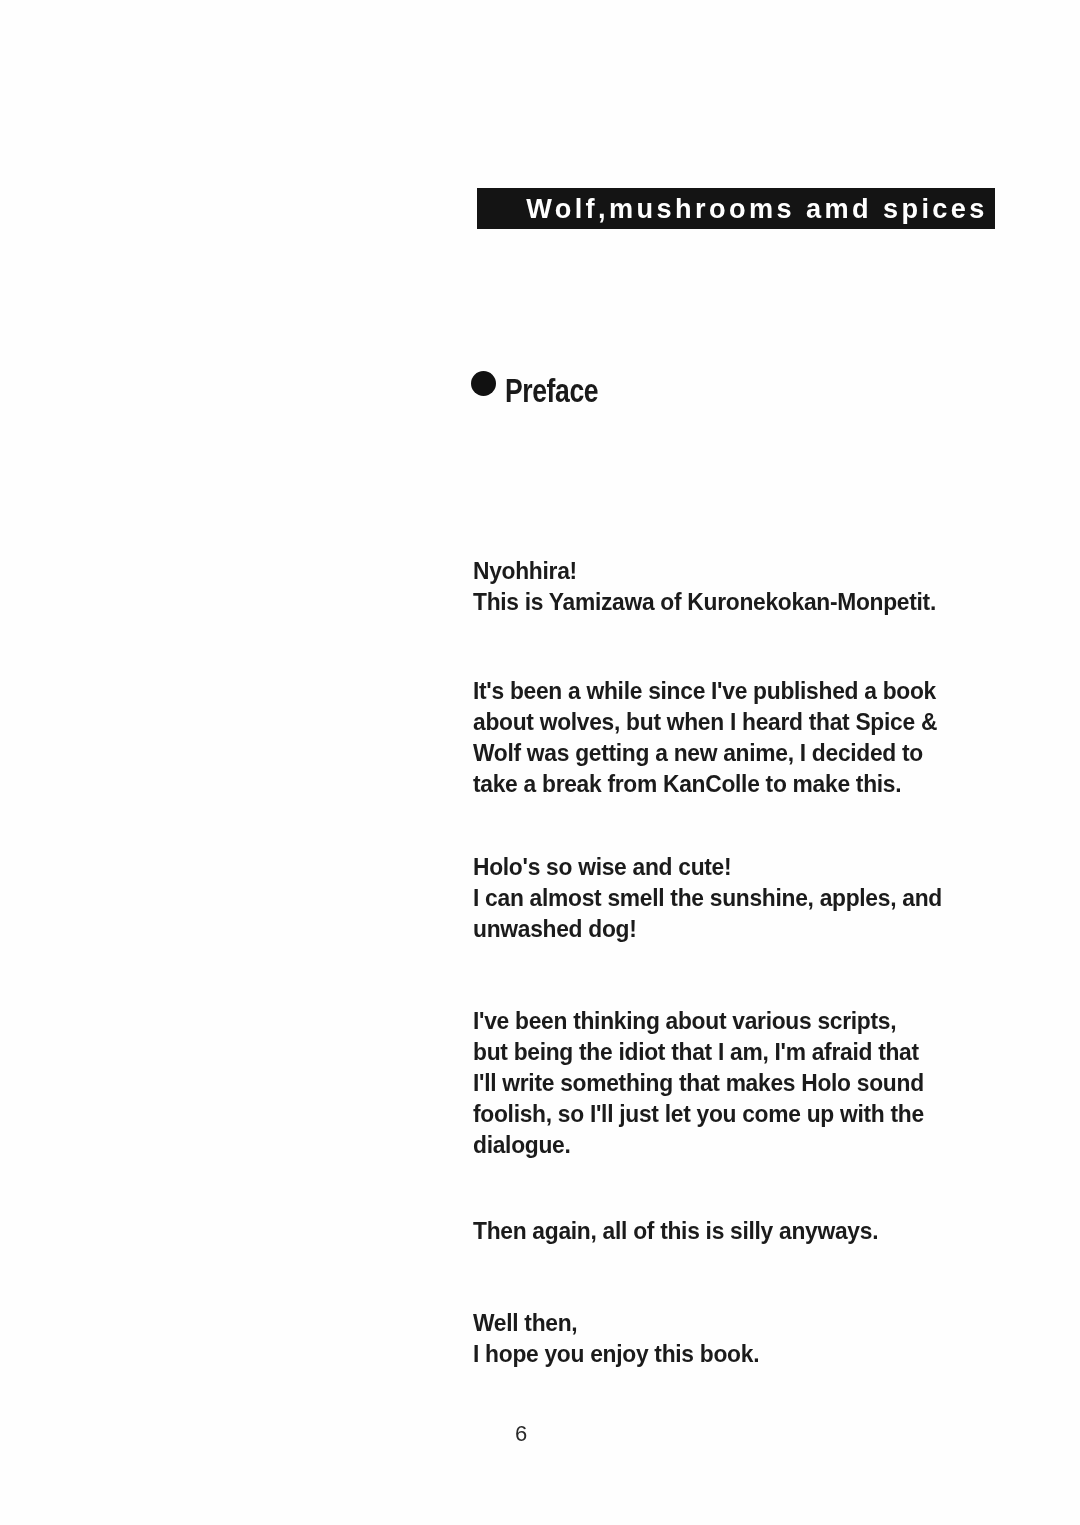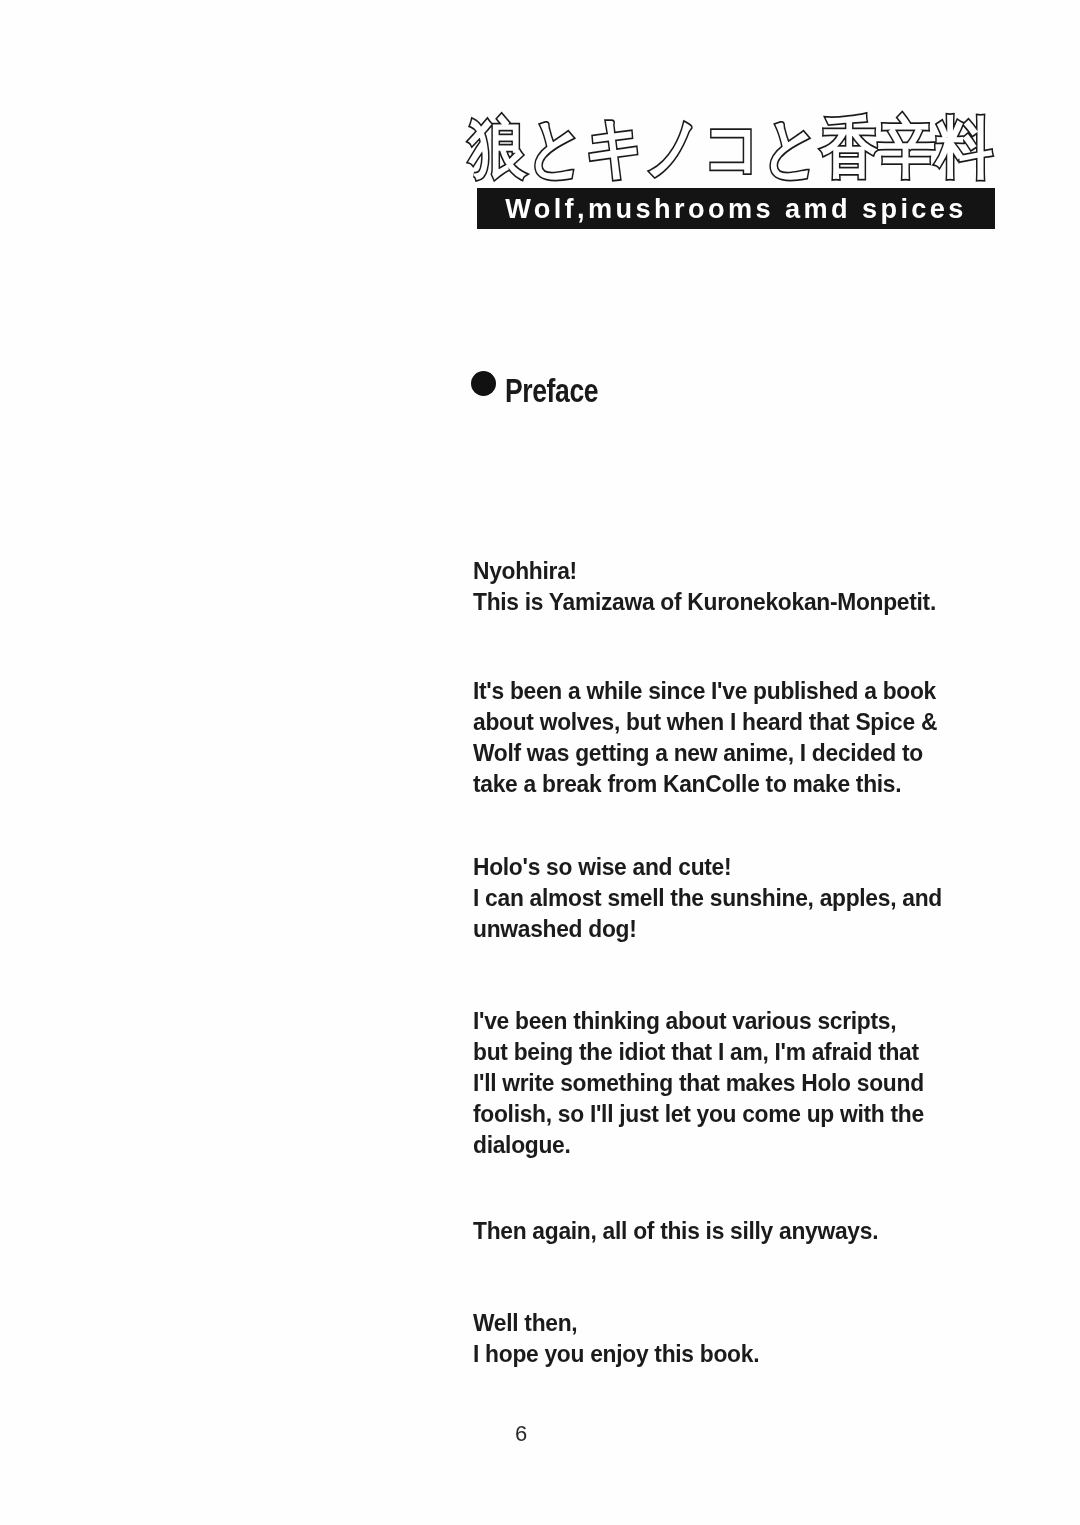--- a/index.html
+++ b/index.html
@@ -36,21 +36,21 @@
 
   .banner {
     position: absolute;
     left: 477px;
     top: 188px;
     width: 518px;
     height: 41px;
     background: #141414;
     display: flex;
     align-items: center;
-    justify-content: center;
+    justify-content: flex-end;
   }
   .banner-text {
     color: #ffffff;
     font-weight: 700;
     font-size: 28px;
     letter-spacing: 3.5px;
     white-space: nowrap;
     transform: scaleX(0.97);
     transform-origin: center;
   }
@@ -108,25 +108,20 @@
     font-size: 22px;
     font-weight: 400;
     color: #2a2a2a;
   }
 </style>
 </head>
 <body>
 
 <div class="page">
 
-  <div class="logo-kanji-wrap">
-    <svg width="532" height="84" viewBox="0 0 532 84">
-      <text x="266" y="66" text-anchor="middle" font-size="66" fill="#ffffff" stroke="#1a1a1a" stroke-width="3.5" textLength="524" lengthAdjust="spacingAndGlyphs">狼とキノコと香辛料</text>
-    </svg>
-  </div>
 
   <div class="banner">
     <span class="banner-text">Wolf,mushrooms amd spices</span>
   </div>
 
   <div class="preface-heading">
     <span class="preface-bullet"></span>
     <span class="preface-label">Preface</span>
   </div>
 

